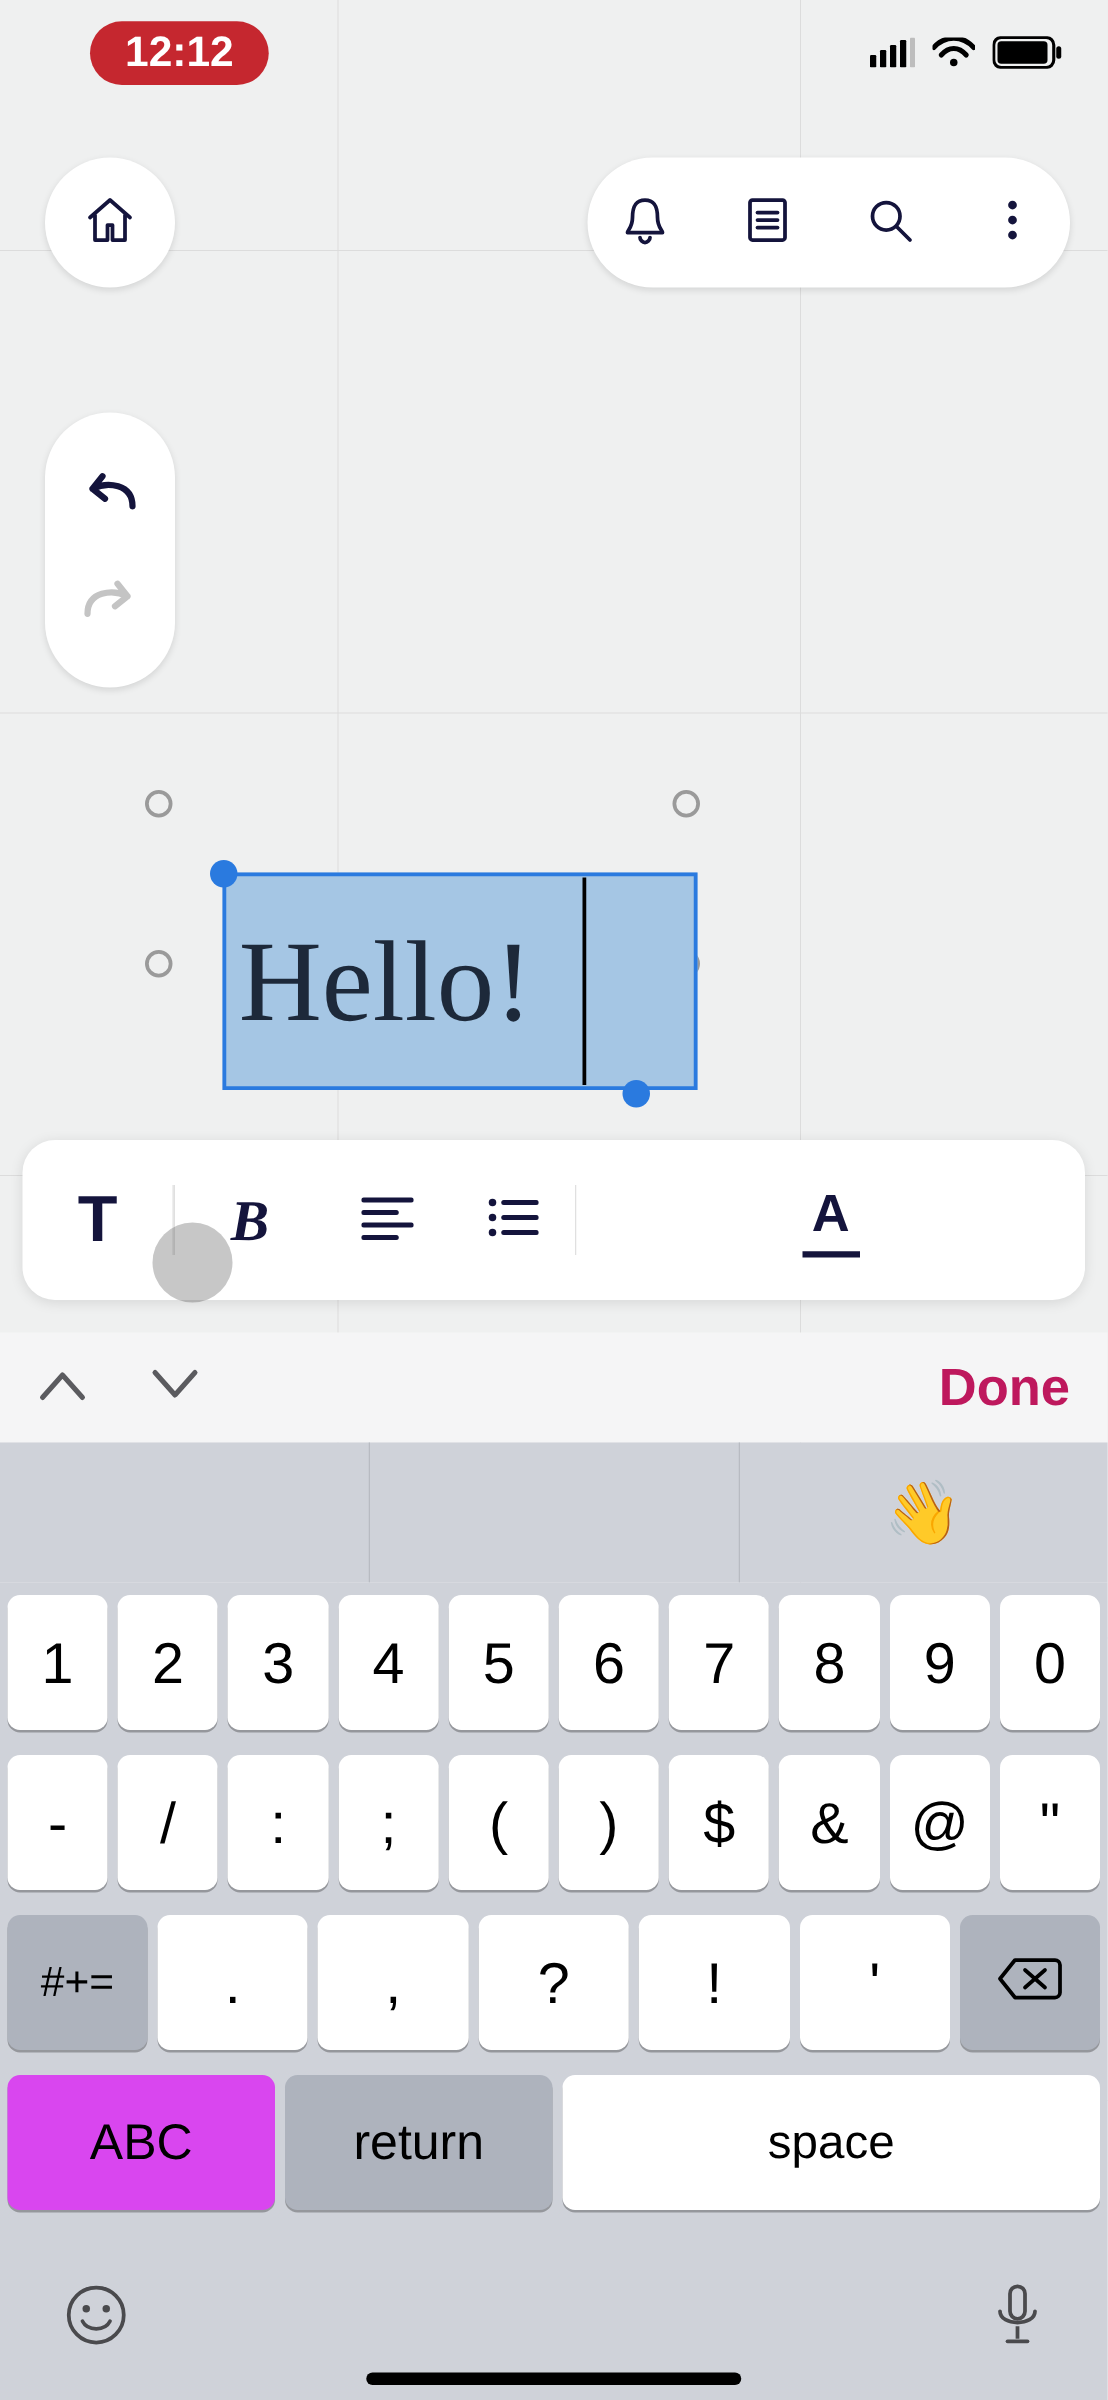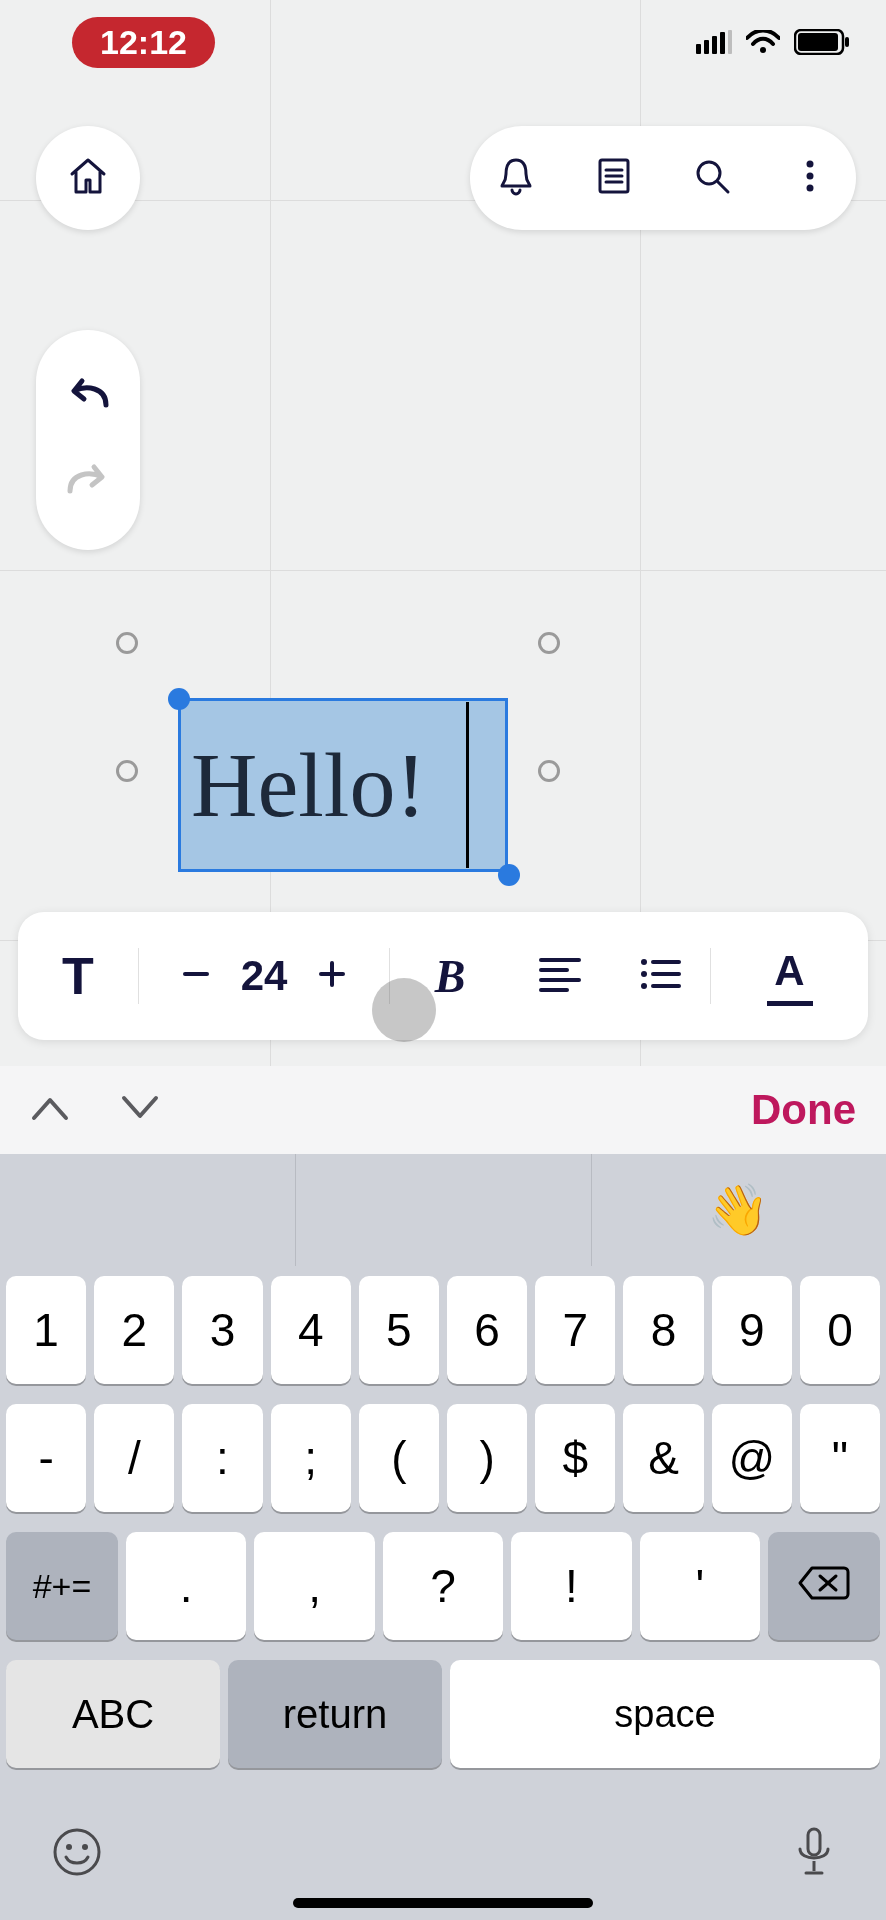--- a/index.html
+++ b/index.html
@@ -71,21 +71,21 @@
   }
   .sel-handle {
     position: absolute; width: 22px; height: 22px; border: 3px solid #9a9a9a; border-radius: 50%; background: transparent;
   }
   .sh-tl { top: 0; left: 0; }
   .sh-tr { top: 0; right: 12px; }
   .sh-ml { top: 128px; left: 0; }
   .sh-mr { top: 128px; right: 12px; }
   .text-box {
     position: absolute; top: 66px; left: 62px;
-    width: 330px; height: 174px;
+    width: 380px; height: 174px;
     border: 3px solid #2a7adf;
     background: #a5c6e4;
     display: flex; align-items: center; padding-left: 10px;
     font-size: 92px; font-weight: 500; color: #1d293a;
     font-family: Georgia, "Times New Roman", serif;
   }
   .blue-dot { position:absolute; width:22px; height:22px; background:#2a7adf; border-radius:50%; }
   .bd-tl { top: 56px; left: 52px; }
   .bd-br { top: 232px; left: 382px; }
   .cursor-bar {
@@ -150,21 +150,21 @@
     display:flex; align-items:center; justify-content:center;
     font-size:46px; height: 108px;
     color:#000;
   }
   .key.k10 { flex:1; }
   .key-sym { background:#aeb3bd; width: 112px; font-size:34px; font-weight:500; }
   .key-del { background:#aeb3bd; width: 112px; }
   .row3-mid { flex:1; display:flex; gap:8px; }
   .row3-mid .key { flex:1; }
   .kb-row4 { display:flex; gap:8px; }
-  .key-abc   { background:#e5e5e5; width: 214px; font-size:40px; }
+  .key-abc   { background:#d946ef; width: 214px; font-size:40px; }
   .key-space { background:#fff; flex:1; font-size:38px; }
   .key-return{ background:#aeb3bd; width: 214px; font-size:40px; }
   
   .kb-bottom {
     height: 140px; display:flex; align-items:center; justify-content:space-between;
     padding: 0 46px;
   }
   .home-indicator {
     position:absolute; bottom:12px; left:50%; transform:translateX(-50%);
     width: 300px; height:10px; background:#000; border-radius:6px;
@@ -280,34 +280,20 @@
   <div class="cursor-bar"></div>
   <div class="blue-dot bd-tl"></div>
   <div class="blue-dot bd-br"></div>
 </div>
 
 <div class="fmt-bar">
   <div class="fmt-cell cell-T">
     <span>T</span>
   </div>
   <div class="sep"></div>
-  <div class="fmt-cell cell-size">
-    <span>
-      <svg width="30" height="30" viewBox="0 0 30 30">
-          <line x1="4" y1="15" x2="26" y2="15" stroke="#14143c" stroke-width="4" stroke-linecap="round"></line>
-        </svg>
-    </span>
-    <span class="sz">24</span>
-    <span>
-      <svg width="30" height="30" viewBox="0 0 30 30">
-          <line x1="4" y1="15" x2="26" y2="15" stroke="#14143c" stroke-width="4" stroke-linecap="round"></line>
-          <line x1="15" y1="4" x2="15" y2="26" stroke="#14143c" stroke-width="4" stroke-linecap="round"></line>
-        </svg>
-    </span>
-  </div>
   <div class="sep"></div>
   <div class="fmt-cell cell-B">
     <div class="tap-ripple"></div>
     <span class="bold-glyph">B</span>
   </div>
   <div class="fmt-cell cell-align">
     <span>
       <svg width="42" height="36" viewBox="0 0 42 36">
           <line x1="2" y1="4" x2="40" y2="4" stroke="#14143c" stroke-width="4" stroke-linecap="round"></line>
           <line x1="2" y1="14" x2="28" y2="14" stroke="#14143c" stroke-width="4" stroke-linecap="round"></line>

